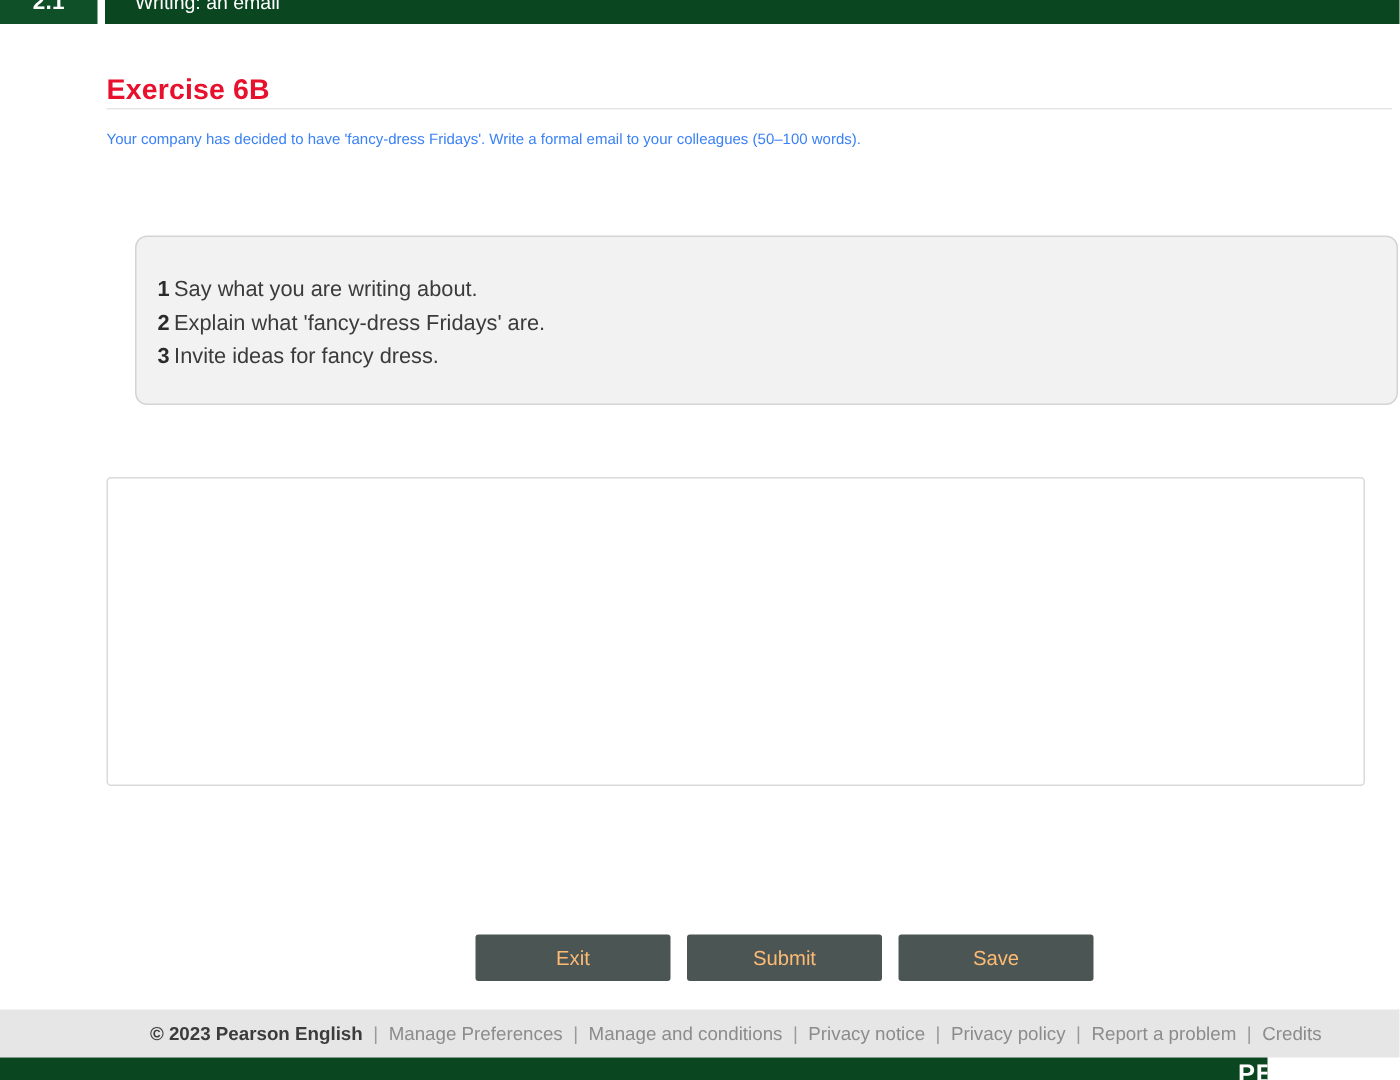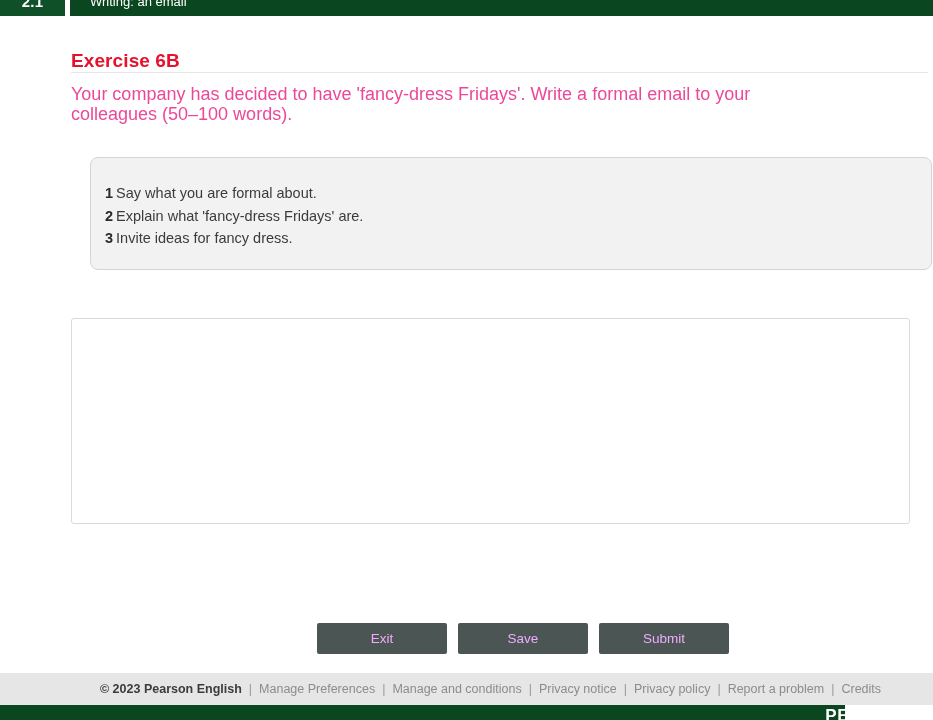--- a/index.html
+++ b/index.html
@@ -79,23 +79,23 @@
     width: 857px;
     height: 1px;
     background: #e6e6e6;
   }
 
   #task-instruction {
     position: absolute;
     left: 71px;
     top: 68px;
     width: 750px;
-    font-size: 18px;
+    font-size: 10px;
     line-height: 20px;
-    color: #ec4899;
+    color: #3b82f6;
   }
 
   
   #prompt-box {
     position: absolute;
     left: 90px;
     top: 141px;
     width: 842px;
     height: 113px;
     background: #f2f2f2;
@@ -139,21 +139,21 @@
     position: absolute;
     left: 317px;
     top: 607px;
     display: flex;
     gap: 11px;
   }
   .action-button {
     width: 130px;
     height: 31px;
     background: #4b5654;
-    color: #f0abfc;
+    color: #fdba74;
     border: none;
     border-radius: 2px;
     font-family: "Liberation Sans", sans-serif;
     font-size: 13.5px;
     cursor: pointer;
     display: flex;
     align-items: center;
     justify-content: center;
   }
 
@@ -221,36 +221,36 @@
 <div id="content">
 
   <div id="exercise-title">Exercise 6B</div>
 
   <div id="title-rule"></div>
 
   <div id="task-instruction">Your company has decided to have 'fancy-dress Fridays'. Write a formal email to your colleagues (50–100 words).</div>
 
   <div id="prompt-box">
     <div class="prompt-item">
-      <span class="prompt-num">1</span><span>Say what you are formal about.</span>
+      <span class="prompt-num">1</span><span>Say what you are writing about.</span>
     </div>
     <div class="prompt-item">
       <span class="prompt-num">2</span><span>Explain what 'fancy-dress Fridays' are.</span>
     </div>
     <div class="prompt-item">
       <span class="prompt-num">3</span><span>Invite ideas for fancy dress.</span>
     </div>
   </div>
 
   <textarea id="answer-input" placeholder="" style=""></textarea>
 
   <div id="button-row">
     <button class="action-button">Exit</button>
+    <button class="action-button">Submit</button>
     <button class="action-button">Save</button>
-    <button class="action-button">Submit</button>
   </div>
 </div>
 
 <div id="footer">
   <div id="footer-inner">
     <span id="copyright">© 2023 Pearson English</span>
     <span class="footer-sep">|</span>
     <a class="footer-link" href="#">Manage Preferences</a>
     <span class="footer-sep">|</span>
     <a class="footer-link" href="#">Manage and conditions</a>

